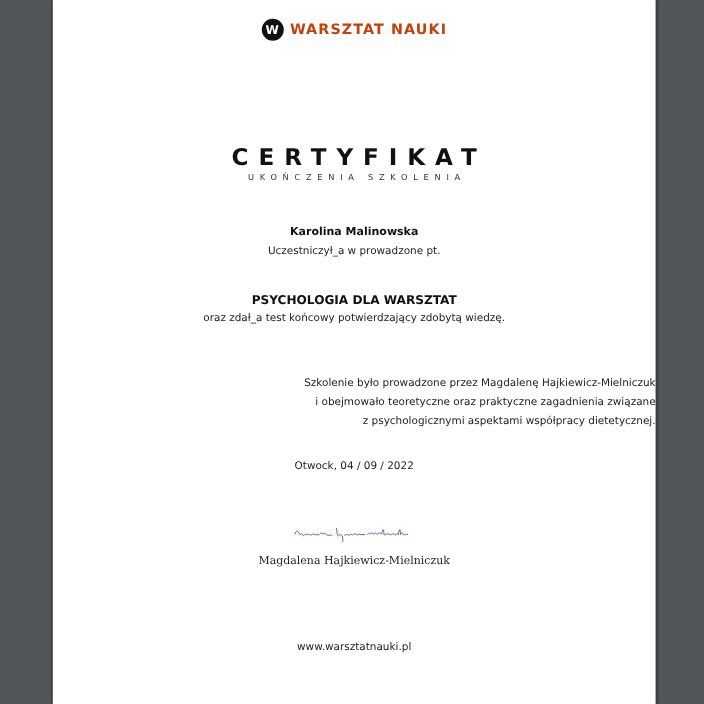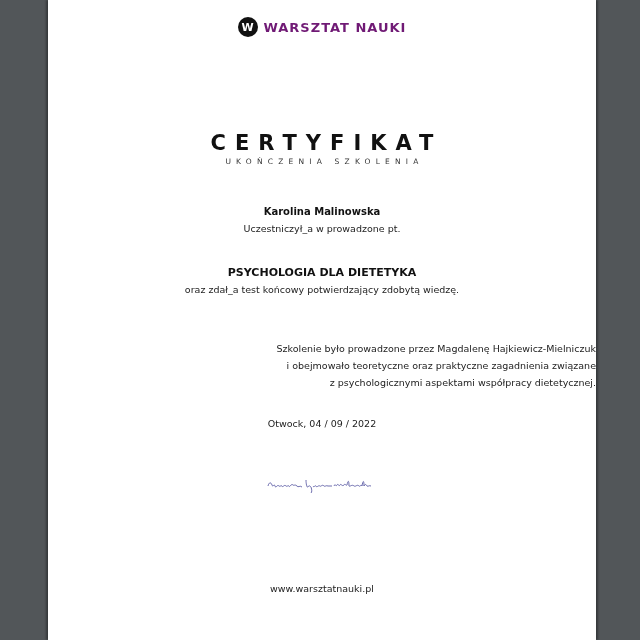--- a/index.html
+++ b/index.html
@@ -52,21 +52,21 @@
       display: flex;
       align-items: center;
       justify-content: center;
       line-height: 1;
     }
     .brand-name {
       font-family: "DejaVu Sans", sans-serif;
       font-weight: bold;
       font-size: 13px;
       letter-spacing: 1px;
-      color: #701a75;
+      color: #c2410c;
     }
     .cert-title {
       top: 131px;
       font-family: "DejaVu Sans", sans-serif;
       font-weight: bold;
       font-size: 21px;
       letter-spacing: 9px;
       color: #111;
       padding-left: 9px;
       box-sizing: border-box;
@@ -141,34 +141,35 @@
       <span class="brand-logo">W</span>
       <span class="brand-name">WARSZTAT NAUKI</span>
     </div>
 
     <div class="abs cert-subtitle">UKOŃCZENIA SZKOLENIA</div>
     <div class="abs cert-title">CERTYFIKAT</div>
 
     <div class="abs name">Karolina Malinowska</div>
     <div class="abs participated">Uczestniczył_a w prowadzone pt.</div>
 
-    <div class="abs course">PSYCHOLOGIA DLA DIETETYKA</div>
+    <div class="abs course">PSYCHOLOGIA DLA WARSZTAT</div>
     <div class="abs passed">oraz zdał_a test końcowy potwierdzający zdobytą wiedzę.</div>
 
     <div class="abs desc">
       <div>Szkolenie było prowadzone przez Magdalenę Hajkiewicz-Mielniczuk</div>
       <div>i obejmowało teoretyczne oraz praktyczne zagadnienia związane</div>
       <div>z psychologicznymi aspektami współpracy dietetycznej.</div>
     </div>
 
     <div class="abs place-date">Otwock, 04 / 09 / 2022</div>
 
     <svg class="abs signature" viewBox="0 0 110 22" xmlns="http://www.w3.org/2000/svg">
       <path d="M2 12 C3 8, 5 8, 6 11 C7 14, 8 9, 9 12 C10 15, 11 10, 13 12 C14 13, 15 11, 16 12 C17 14, 18 10, 20 12 C21 13, 22 11, 23 12 C24 14, 25 9, 27 11 C28 12, 29 10, 31 12 C32 14, 34 11, 36 13" fill="none" stroke="#4a4a9a" stroke-width="0.8"></path>
       <path d="M40 6 C40 10, 41 14, 42 13 C43 11, 44 12, 45 13 C46 16, 46 18, 45 19 M47 12 C48 14, 49 11, 50 12 C51 14, 52 11, 54 12 C55 13, 56 10, 58 12 C59 13, 60 11, 62 12 L66 12" fill="none" stroke="#4a4a9a" stroke-width="0.8"></path>
       <path d="M68 12 C69 9, 70 13, 71 11 C72 9, 73 13, 74 11 C75 9, 76 13, 78 11 C79 9, 80 12, 81 11 C82 6, 83 6, 83 12 C84 13, 86 10, 88 12 C90 13, 91 10, 93 12 C94 13, 95 10, 96 12 C97 6, 98 6, 98 12 C99 10, 100 10, 101 12 C102 13, 103 11, 105 12" fill="none" stroke="#4a4a9a" stroke-width="0.8"></path>
     </svg>
 
+    <div class="abs signer">Magdalena Hajkiewicz-Mielniczuk</div>
 
     <div class="abs website">www.warsztatnauki.pl</div>
 
   </div>
 </div>
 
 </body></html>

